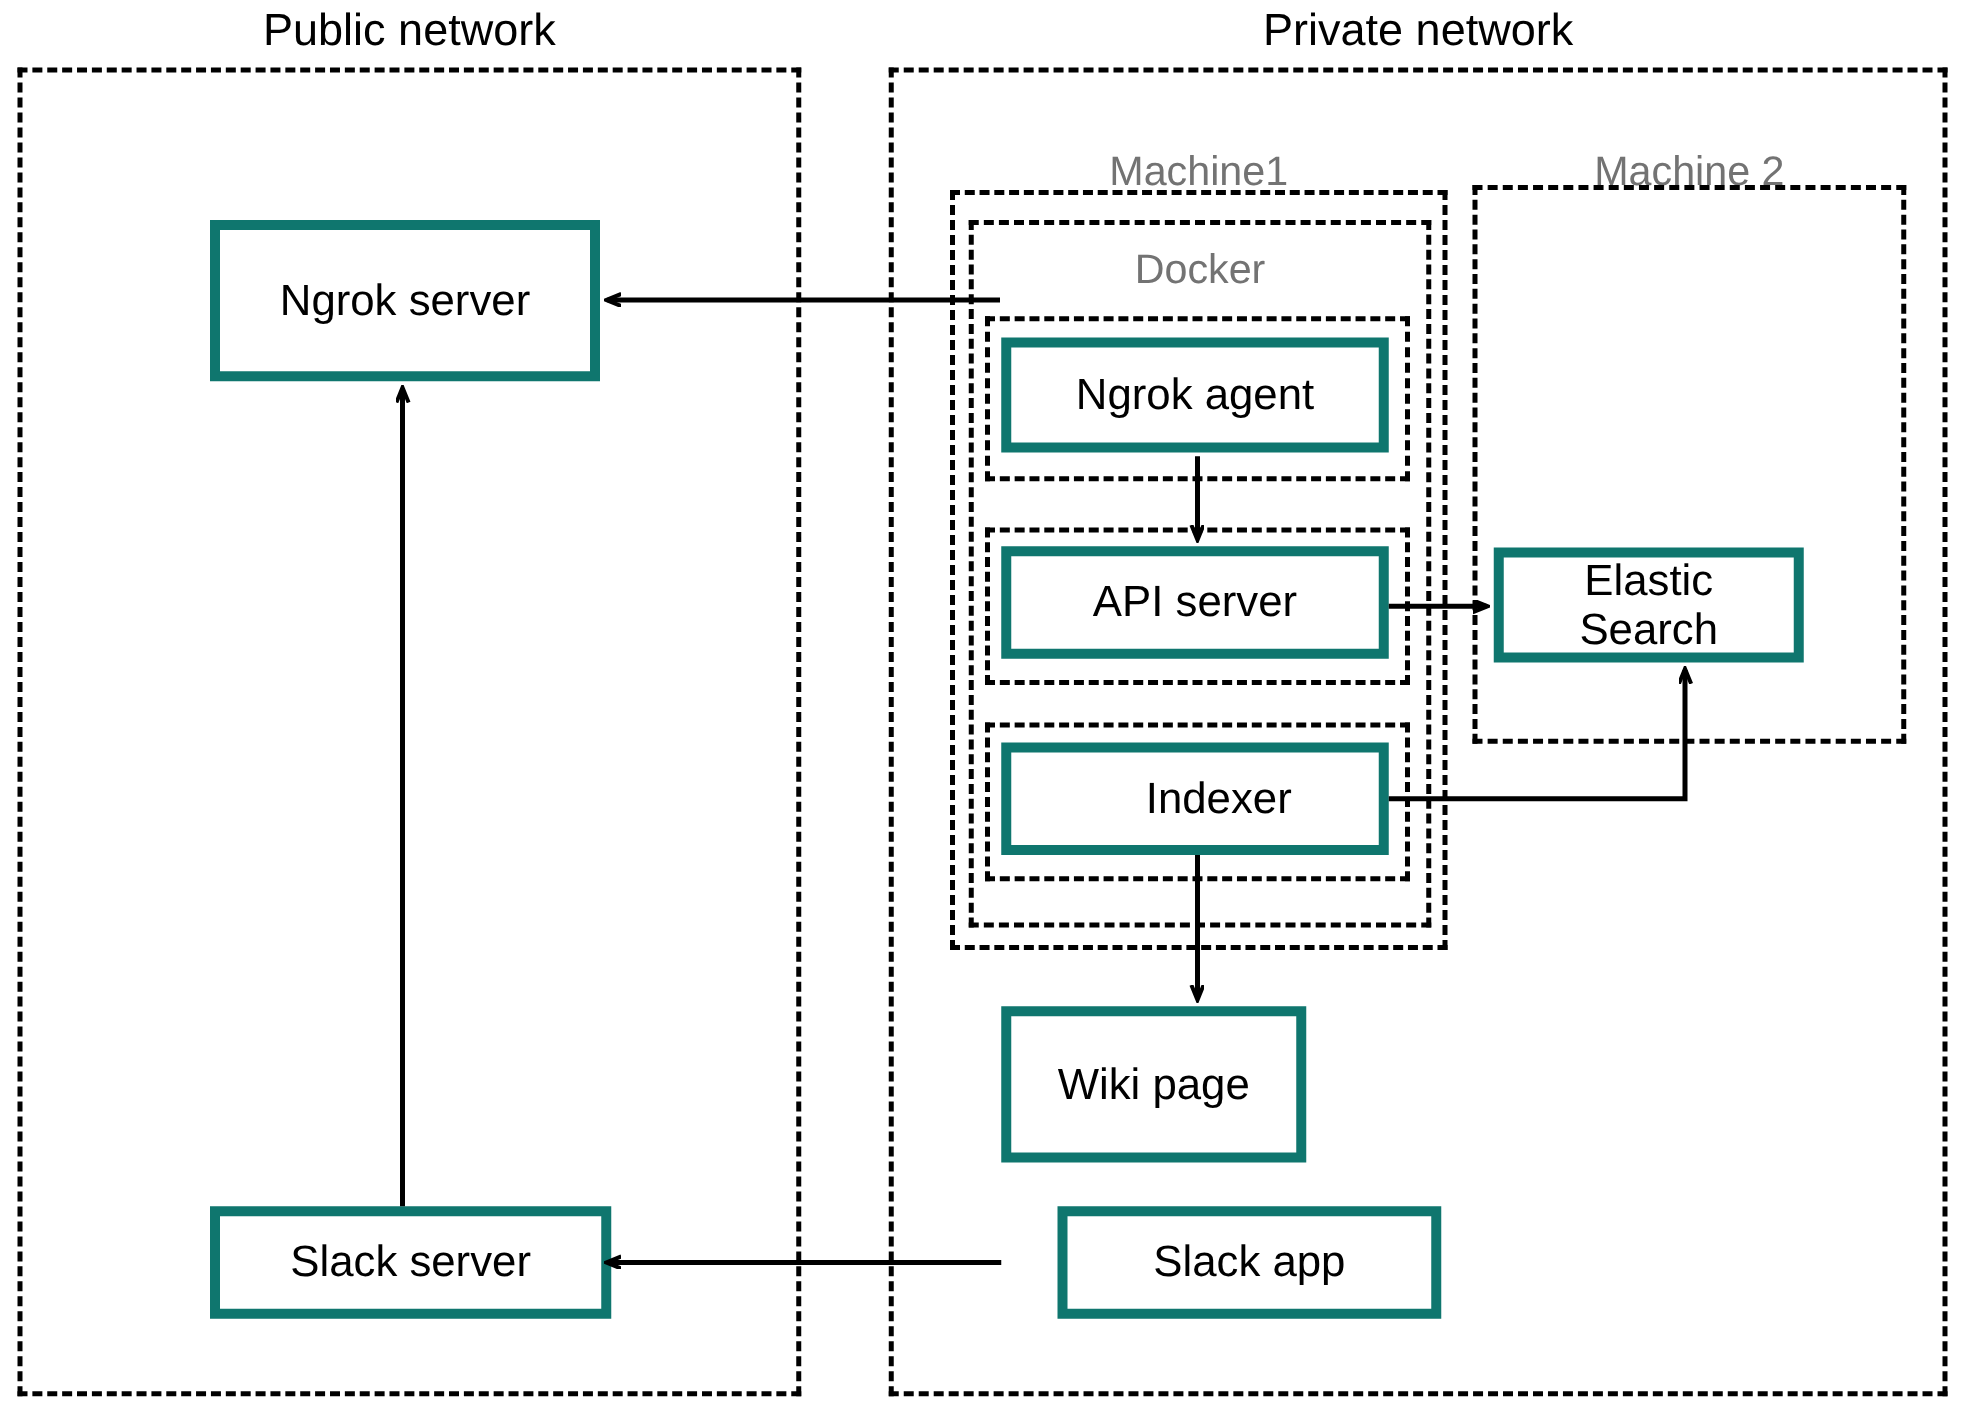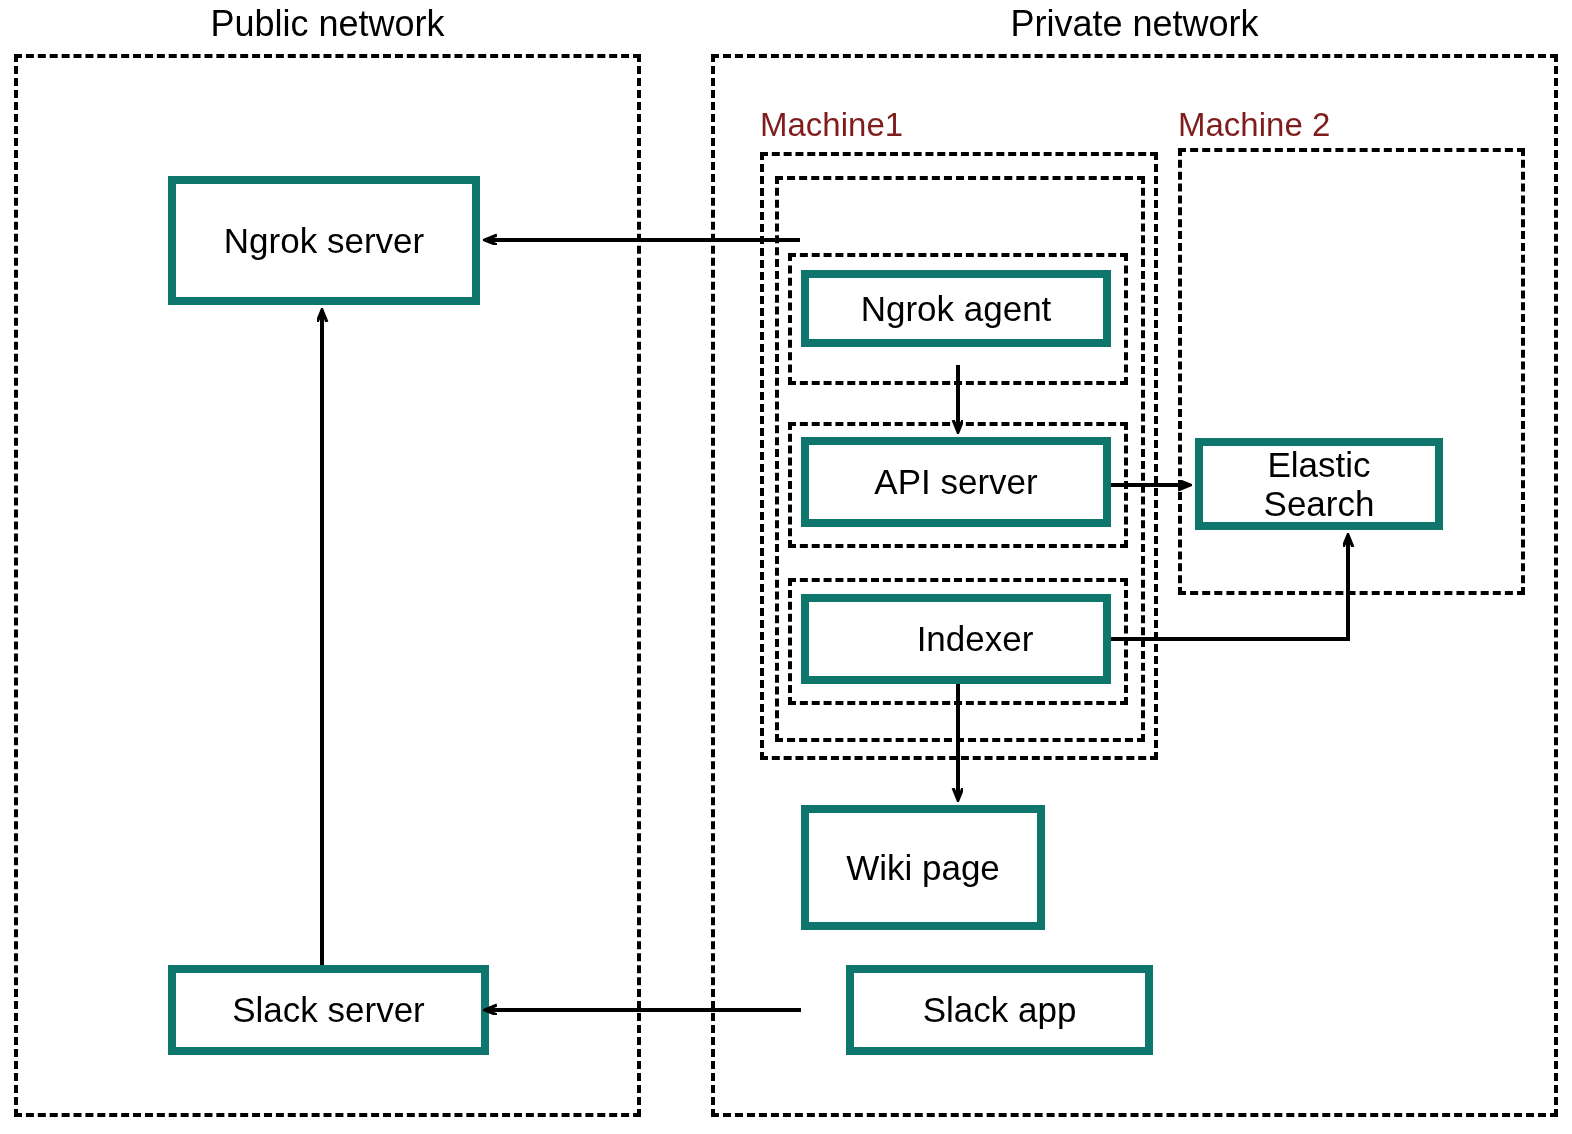--- a/index.html
+++ b/index.html
@@ -19,25 +19,26 @@
   .zone-label {
     position: absolute;
     text-align: center;
     font-size: 36px;
     line-height: 1;
     color: #000;
     white-space: nowrap;
   }
   .sub-label {
     position: absolute;
-    text-align: left;
+    text-align: center;
     font-size: 33px;
     line-height: 1;
-    color: #7f1d1d;
+    color: #737373;
     white-space: nowrap;
+    margin-top: 12px;
   }
   .dashed-box {
     position: absolute;
     box-sizing: border-box;
     border: 4px dashed #000000;
     background: transparent;
   }
   .dashed-box.thin {
     border-width: 4px;
   }
@@ -77,20 +78,21 @@
   <div class="zone-label" style="left:14px; top:6px; width:627px;">Public network</div>
 
   <div class="dashed-box" style="left:14px; top:54px; width:627px; height:1063px;"></div>
 
   <div class="dashed-box" style="left:711px; top:54px; width:847px; height:1063px;"></div>
 
   <div class="sub-label" style="left:760px; top:108px; width:398px;">Machine1</div>
 
   <div class="sub-label" style="left:1178px; top:108px; width:347px;">Machine 2</div>
 
+  <div class="sub-label" style="left:775px; top:186px; width:370px;">Docker</div>
 
   <div class="dashed-box" style="left:760px; top:152px; width:398px; height:608px;"></div>
 
   <div class="dashed-box" style="left:1178px; top:148px; width:347px; height:447px;"></div>
 
   <div class="dashed-box" style="left:775px; top:176px; width:370px; height:566px;"></div>
 
   <div class="dashed-box thin" style="left:788px; top:253px; width:340px; height:132px;"></div>
 
   <div class="dashed-box thin" style="left:788px; top:422px; width:340px; height:126px;"></div>
@@ -98,21 +100,21 @@
   <div class="dashed-box thin" style="left:788px; top:578px; width:340px; height:127px;"></div>
 
   <div class="solid-box" style="left:168px; top:176px; width:312px; height:129px;">
     <span class="box-text">Ngrok server</span>
   </div>
 
   <div class="solid-box" style="left:168px; top:965px; width:321px; height:90px;">
     <span class="box-text">Slack server</span>
   </div>
 
-  <div class="solid-box" style="left:801px; top:270px; width:310px; height:77px;">
+  <div class="solid-box" style="left:801px; top:270px; width:310px; height:92px;">
     <span class="box-text">Ngrok agent</span>
   </div>
 
   <div class="solid-box" style="left:801px; top:437px; width:310px; height:90px;">
     <span class="box-text">API server</span>
   </div>
 
   <div class="solid-box" style="left:801px; top:594px; width:310px; height:90px;padding-left:38px;">
     <span class="box-text">Indexer</span>
   </div>

